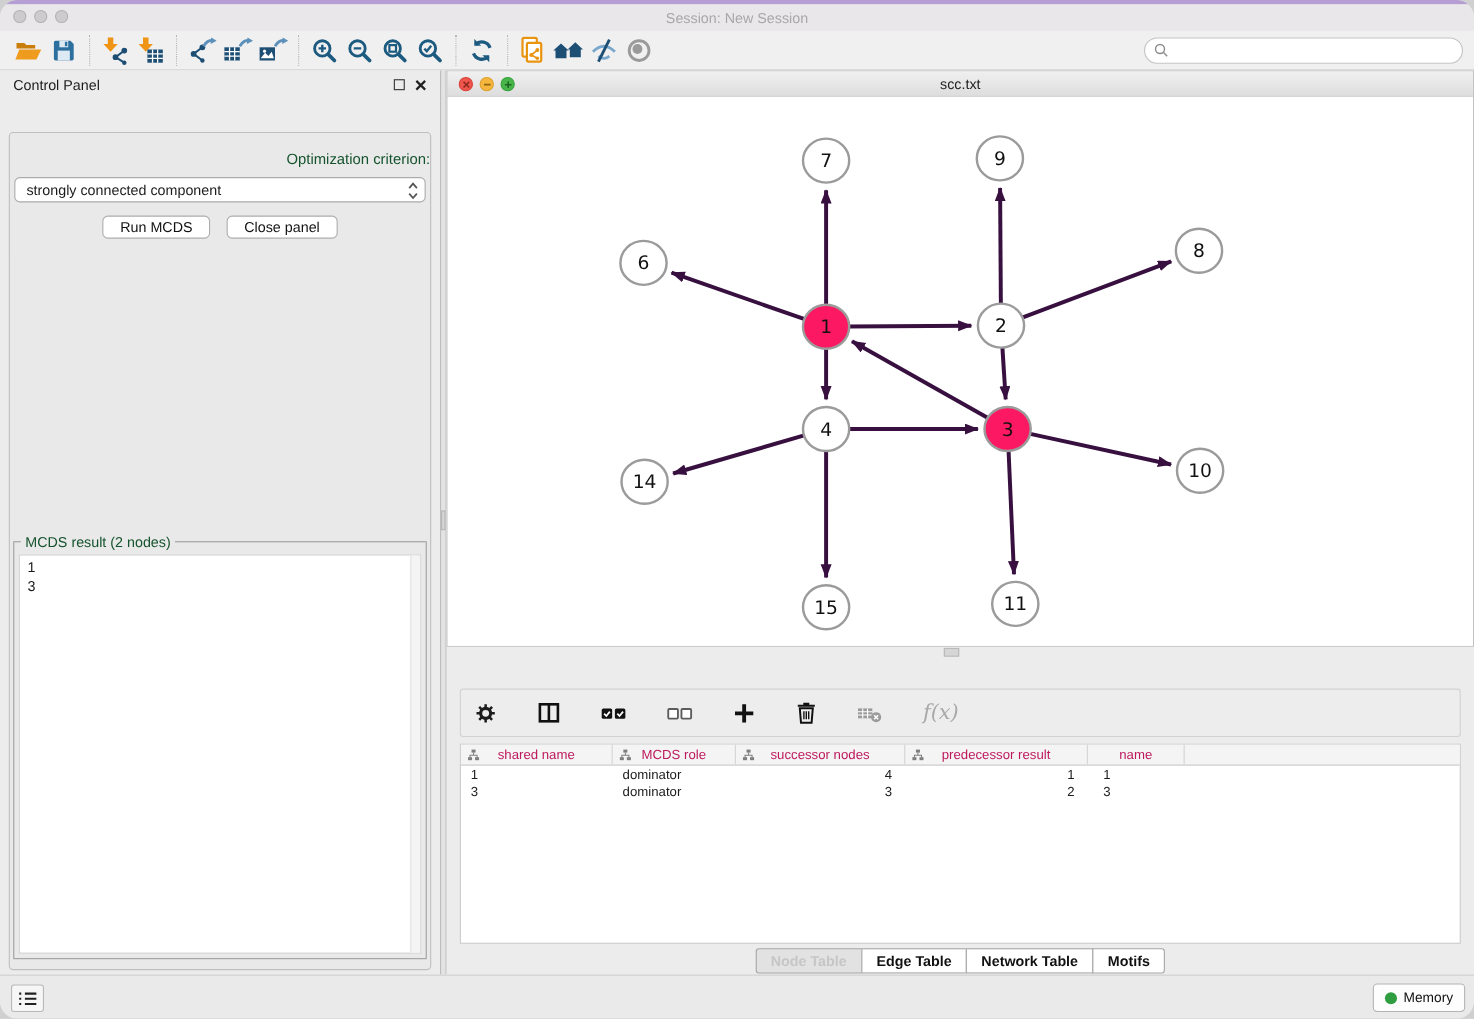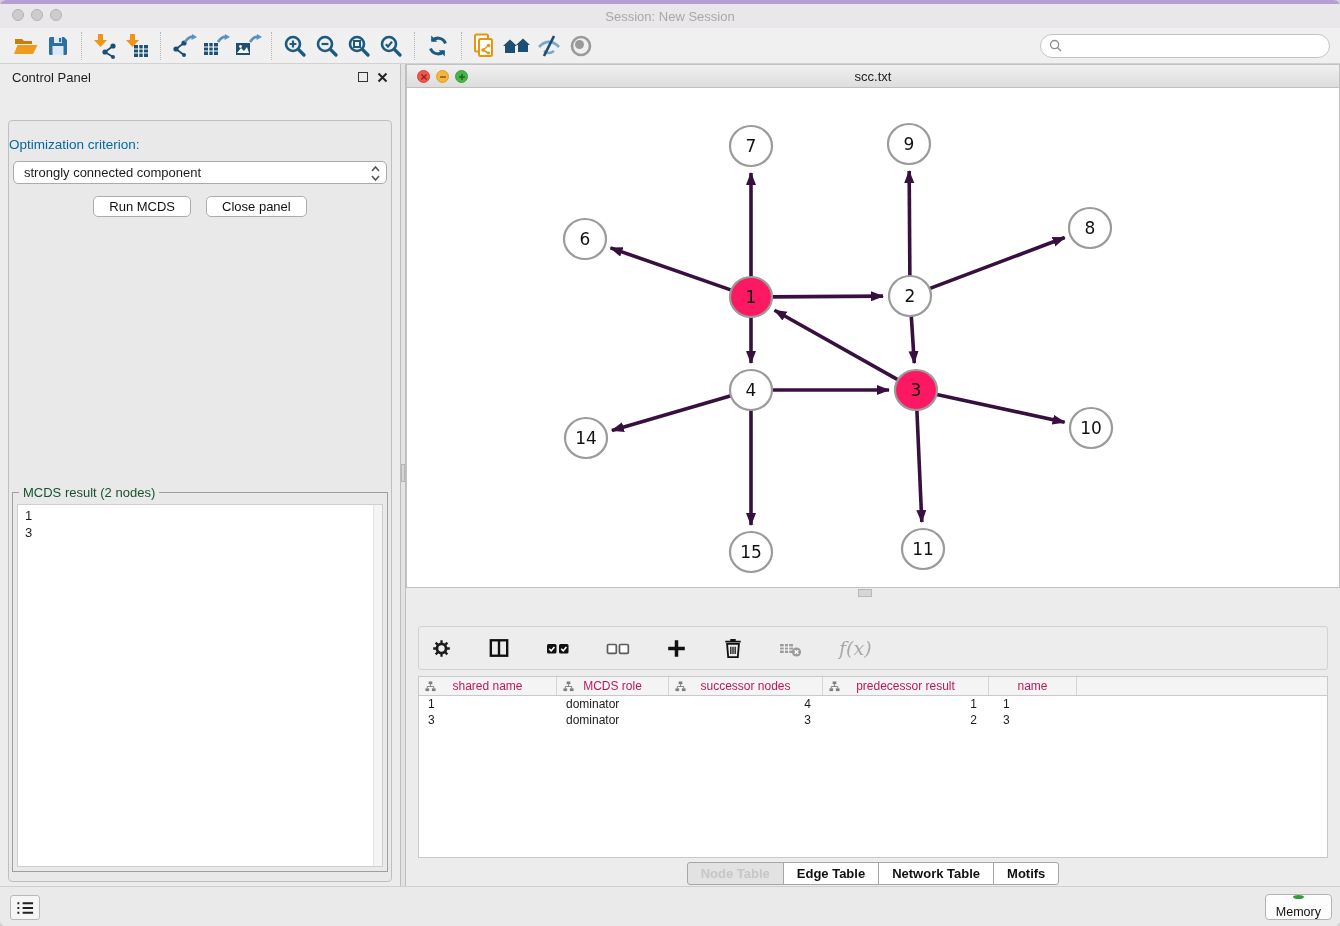--- a/index.html
+++ b/index.html
@@ -1,20 +1,20 @@
 <!DOCTYPE html>
 <html><head>
 <meta charset="utf-8">
 <style>
   * { margin:0; padding:0; box-sizing:border-box; }
   html,body { background:#d0d0d0; }
   #app {
     position:relative; width:1340px; height:926px; overflow:hidden;
     background:#ececec; font-family:"Liberation Sans", sans-serif;
-    color:#1c1c1c; border-radius:6px;
+    color:#1c1c1c; border-radius:16px;
   }
   
   .purple-strip { position:absolute; left:0; top:0; width:1340px; height:4px; background:#b49ed3; }
   .titlebar { position:absolute; left:0; top:4px; width:1340px; height:24px; background:#e9e7e9; display:flex; align-items:center; }
   .traffic-dots { position:absolute; left:12px; top:5px; display:flex; gap:7px; }
   .dot { width:12px; height:12px; border-radius:50%; background:#cdcbcd; border:1px solid #b4b2b4; }
   .win-title { width:100%; text-align:center; font-size:13px; color:#a9a7a9; }
   .toolbar {
     position:absolute; left:0; top:28px; width:1340px; height:36px; background:#f0f0f0;
     border-bottom:1px solid #d2d2d2; display:flex; align-items:center; padding:0 10px;
@@ -38,21 +38,21 @@
     height:21px; padding:0 13px; background:#fff; border:1px solid #a6a6a6; margin-left:-1px;
     font-size:13px; font-weight:600; display:flex; align-items:center; color:#111;
   }
   .tab:first-child { border-radius:3px 0 0 3px; margin-left:0; }
   .tab:last-child { border-radius:0 3px 3px 0; }
   .tab.selected { background:#e2e2e2; color:#c6c6c6; }
   .cp-content {
     position:absolute; left:8px; right:8px; top:56px; bottom:4px;
     border:1px solid #bfbfbf; border-radius:4px; background:#e9e9e9;
   }
-  .opt-label { margin-top:16px; text-align:left; font-size:13.5px; color:#0369a1; }
+  .opt-label { margin-top:16px; text-align:right; font-size:13.5px; color:#14532d; }
   .dropdown {
     position:relative; margin:9px auto 0 auto; width:374px; height:23px; background:#fff;
     border:1px solid #ababab; border-radius:5px; display:flex; align-items:center; padding:0 22px 0 10px;
     font-size:13px;
   }
   .dropdown .stepper { position:absolute; right:6px; top:3px; }
   .btn-row { margin-top:12px; display:flex; justify-content:center; gap:15px; }
   .mac-btn {
     height:21px; padding:0 15px; background:#fff; border:1px solid #adadad; border-radius:5px;
     font-size:13px; font-family:"Liberation Sans",sans-serif; color:#111; display:flex; align-items:center;
@@ -115,21 +115,21 @@
 
   
   .status-bar { position:absolute; left:0; top:886px; width:1340px; height:40px; background:#eaeaea; border-top:1px solid #cfcfcf; }
   .list-btn {
     position:absolute; left:10px; top:8px; width:30px; height:25px; background:#f6f6f6;
     border:1px solid #b9b9b9; border-radius:3px; display:flex; align-items:center; justify-content:center;
   }
   .memory-btn {
     position:absolute; right:8px; top:7px; height:26px; padding:0 10px; background:#fdfdfd;
     border:1px solid #b3b3b3; border-radius:4px; display:flex; align-items:center; gap:6px;
-    font-size:12.5px; color:#111; font-family:"Liberation Sans",sans-serif;flex-direction:column;
+    font-size:12.5px; color:#111; font-family:"Liberation Sans",sans-serif;
   }
   .mem-dot { width:11px; height:11px; border-radius:50%; background:#2f9e41; }
 </style>
 </head>
 <body>
 
 <div id="app">
 
   <div class="purple-strip"></div>
   <div class="titlebar">

